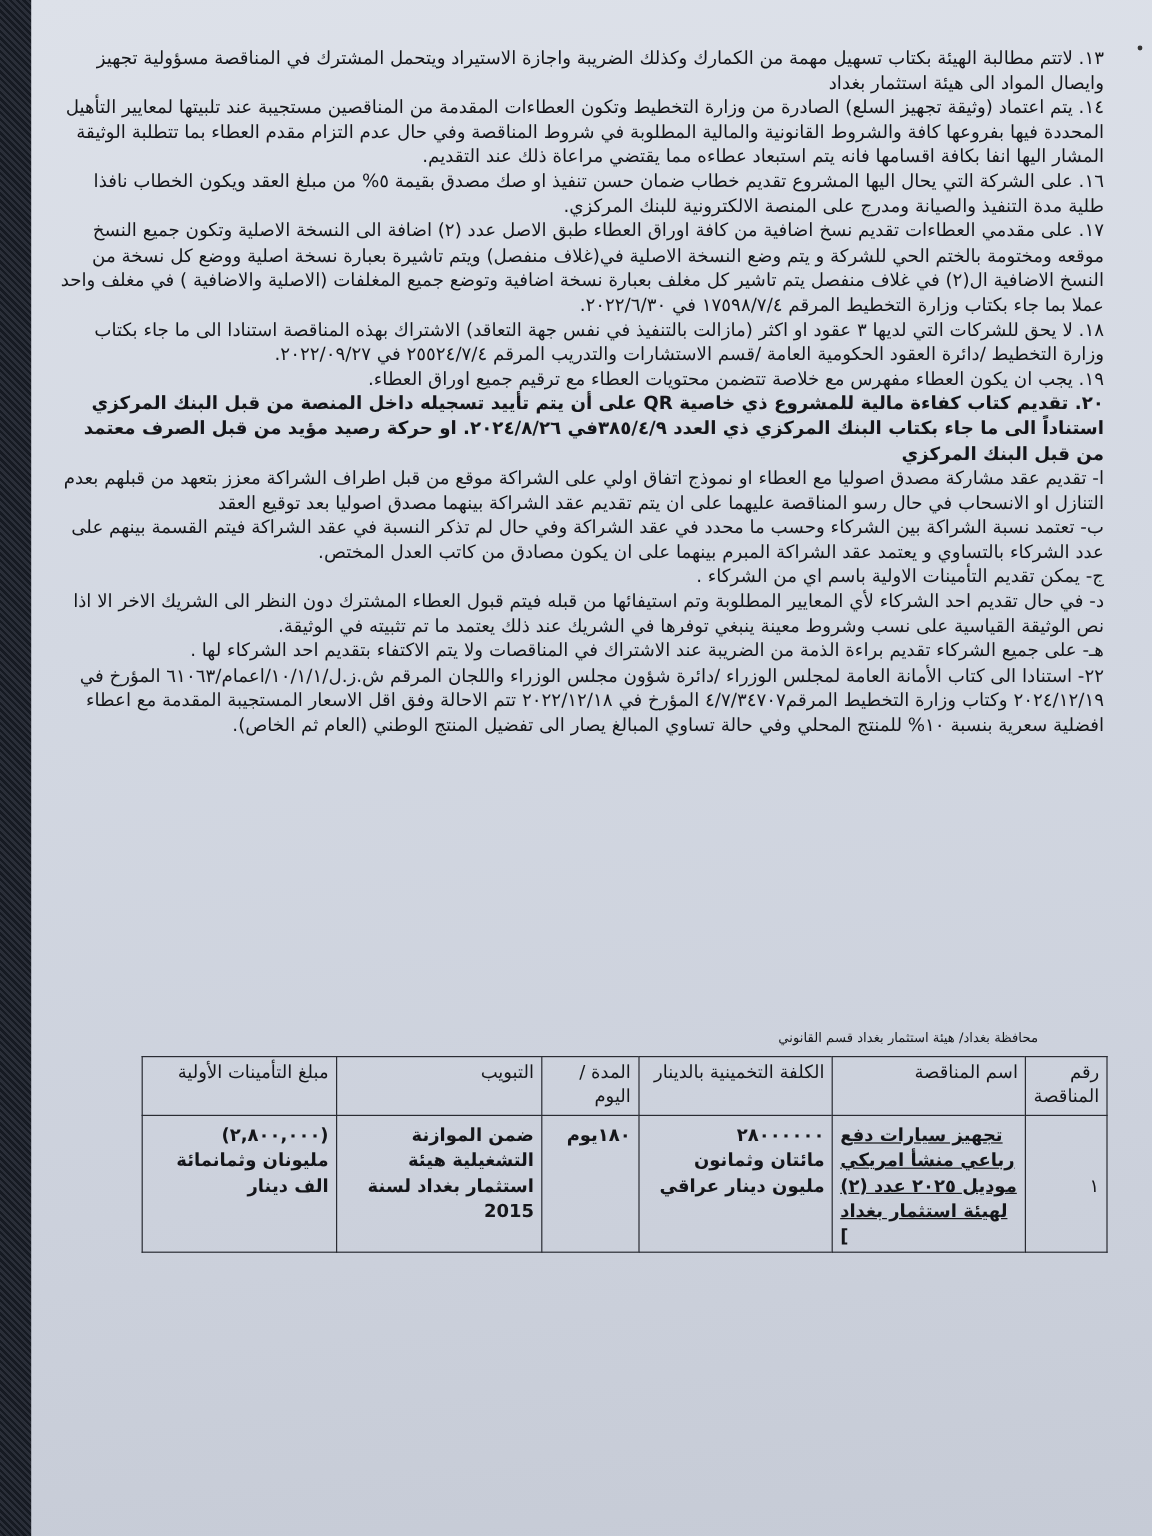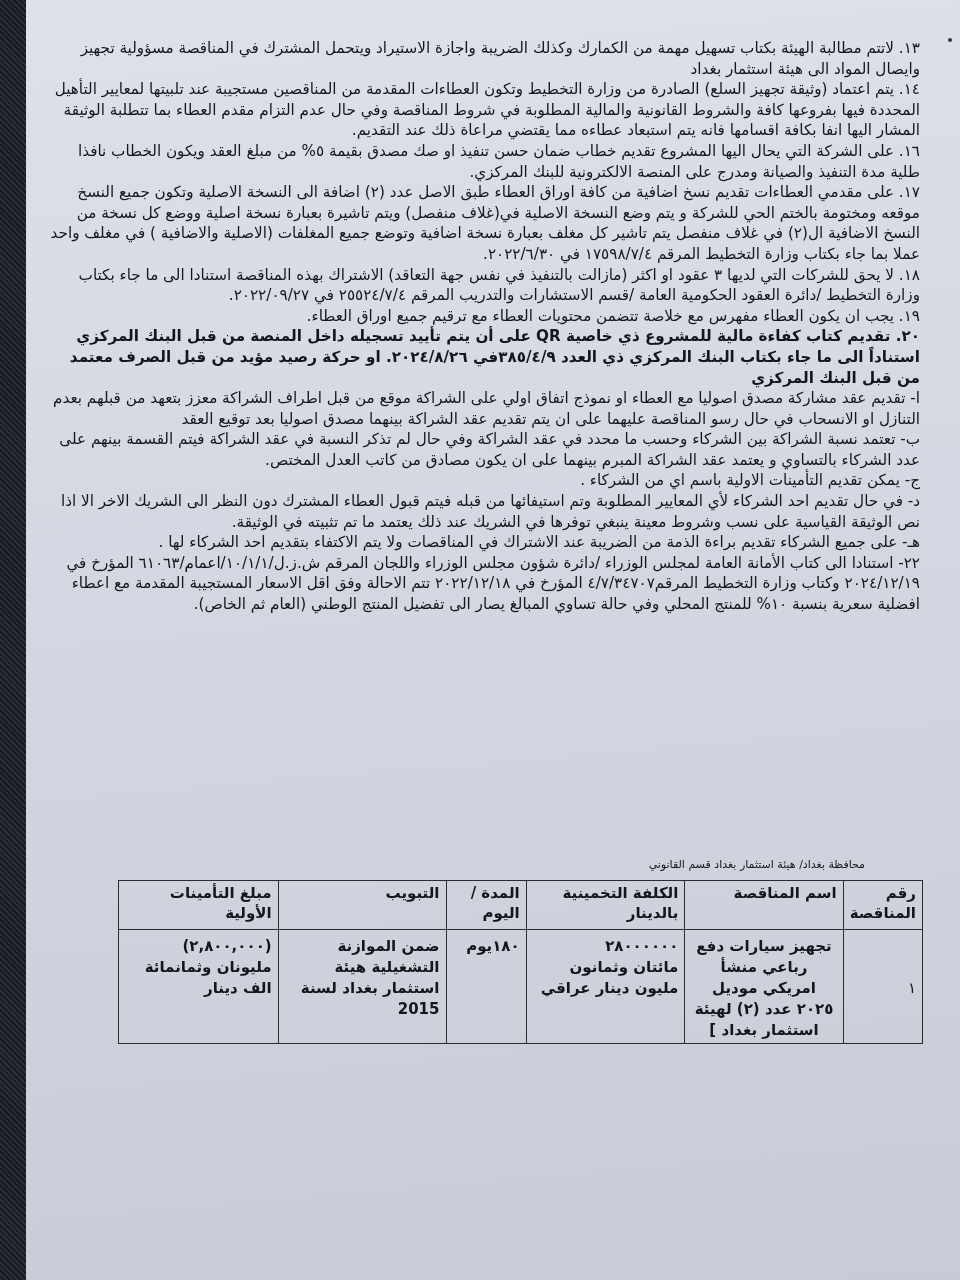--- a/index.html
+++ b/index.html
@@ -35,24 +35,24 @@
     direction: rtl; font-weight: normal; font-size: 11px; color: #15161a;
   }
   table.tender {
     position: absolute; left: 118px; top: 880px; width: 805px;
     border-collapse: collapse; direction: rtl;
     font-size: 15px; color: #15161a;
   }
   table.tender th, table.tender td {
     border: 1.5px solid #2a2c33; vertical-align: top; padding: 2px 6px;
   }
-  table.tender th { font-weight: bold; text-align: right; height: 44px; line-height: 20px; }
+  table.tender th { font-weight: normal; text-align: right; height: 44px; line-height: 20px; }
   table.tender td { font-weight: bold; text-align: right; line-height: 21px; padding-top: 6px; height: 80px; }
   table.tender td.c-num { vertical-align: middle; font-weight: normal; }
-  table.tender td.c-name { text-align: center; }
+  table.tender td.c-name { text-align: left; text-decoration: underline; }
   .w1 { width: 54px; } .w2 { width: 150px; } .w3 { width: 150px; }
   .w4 { width: 68px; } .w5 { width: 160px; } .w6 { width: 150px; }
 </style>
 </head>
 <body>
 
 <div class="fabric"></div>
 <div class="paper"></div>
 <div class="dot-mark"></div>
 

